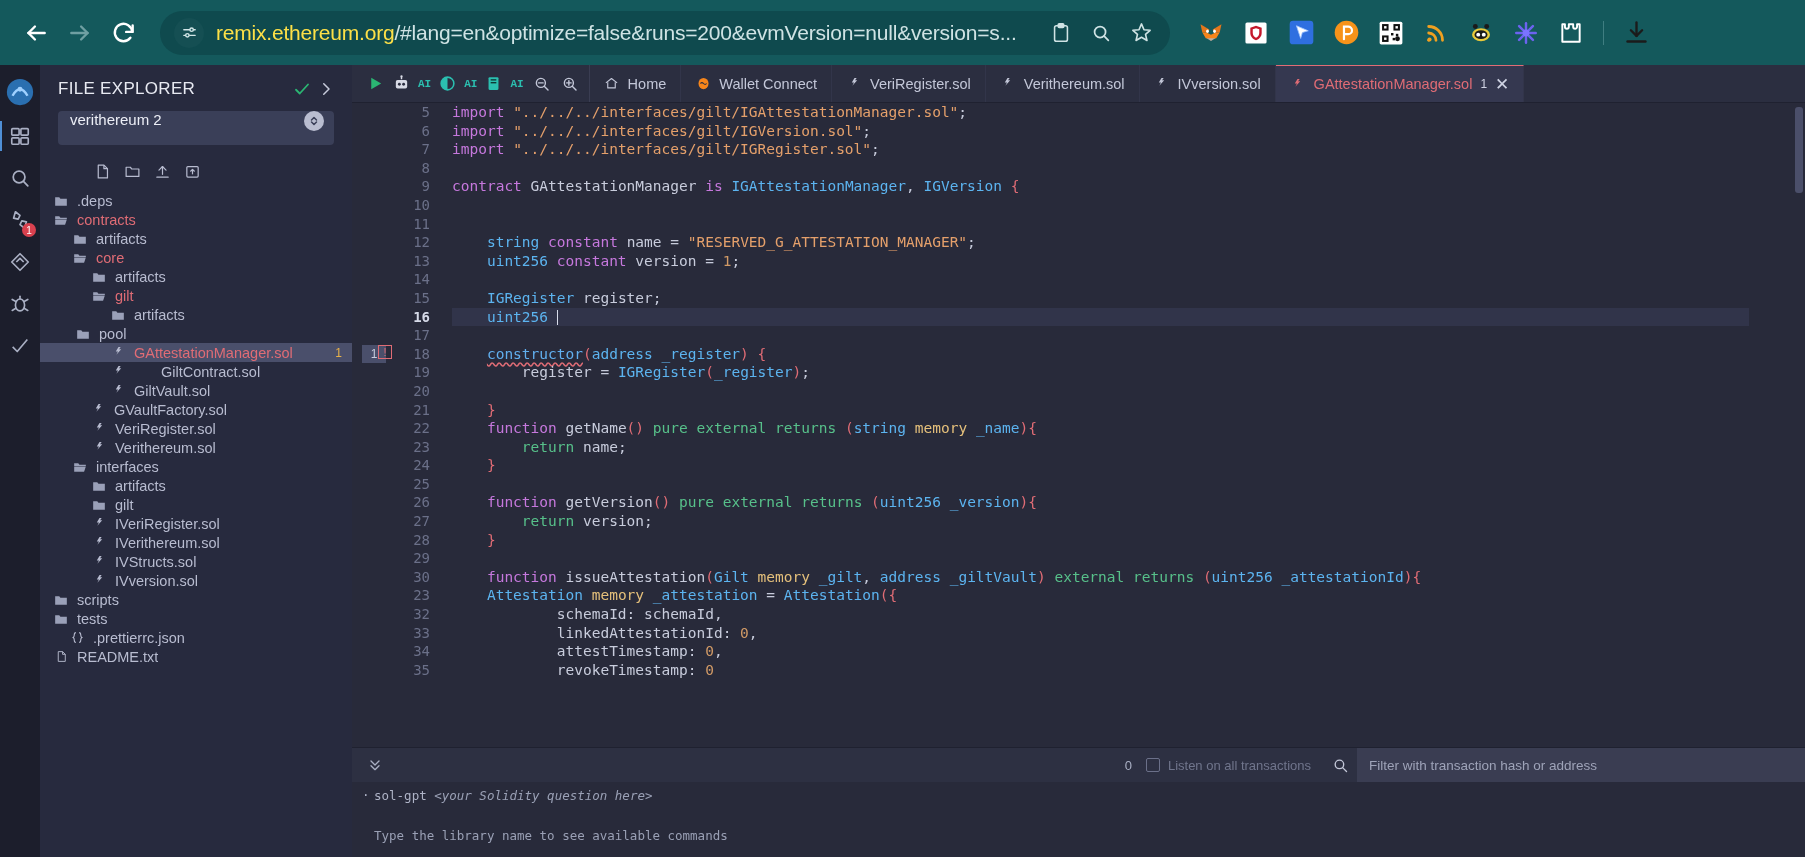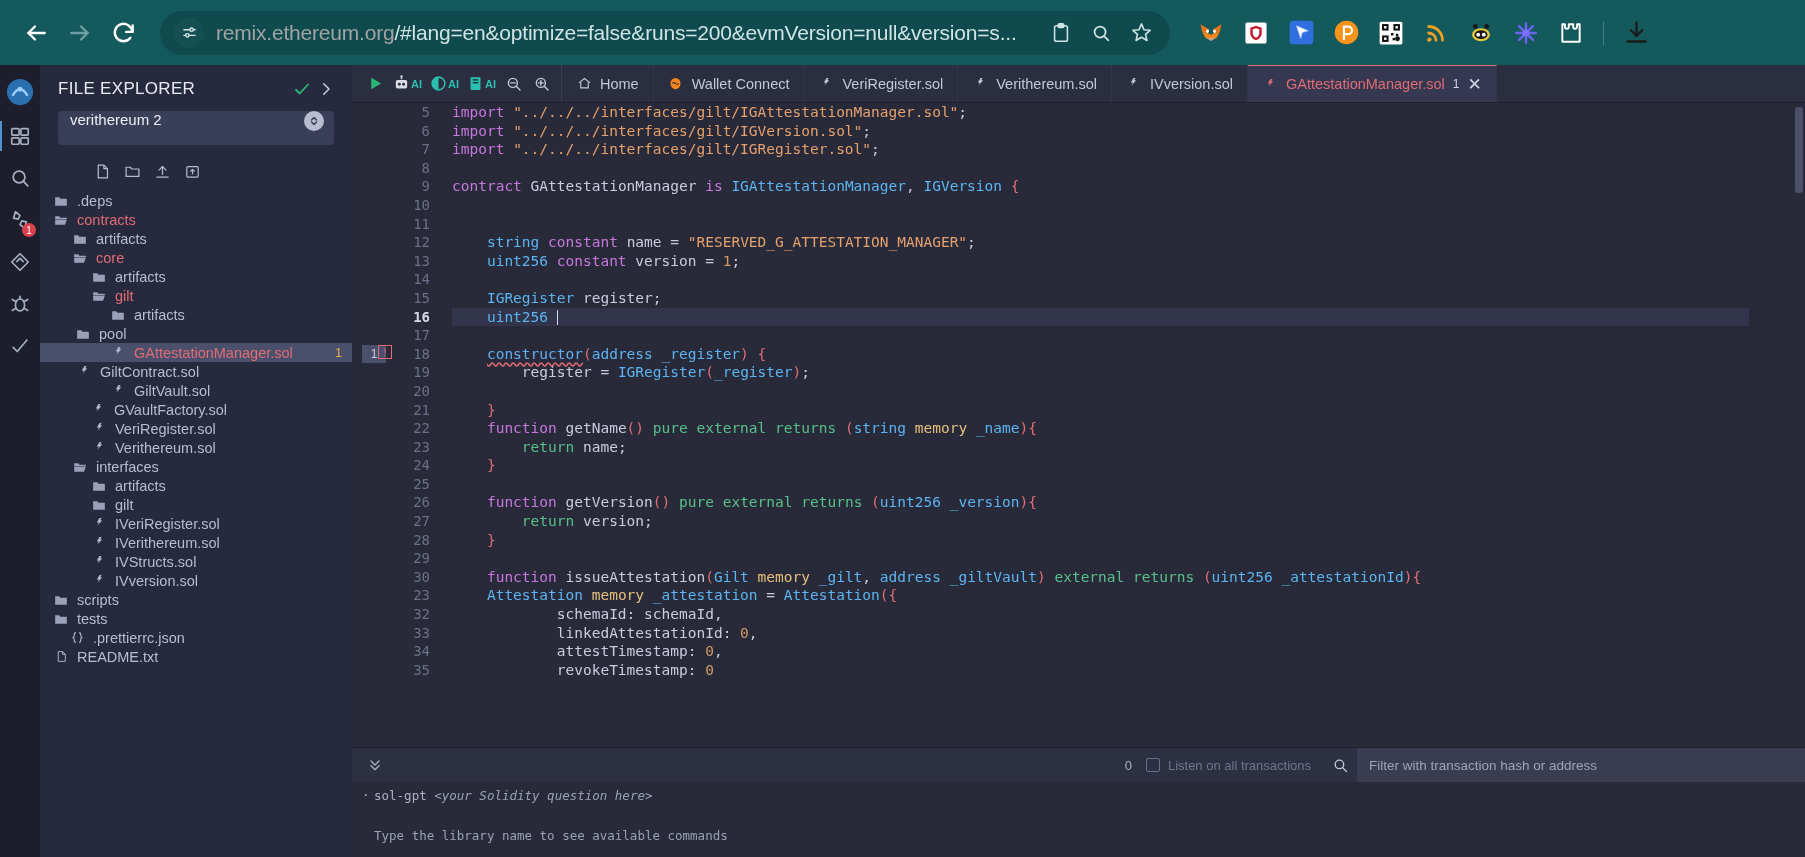--- a/index.html
+++ b/index.html
@@ -6,21 +6,21 @@
   body{width:1805px;height:857px;overflow:hidden;font-family:"Liberation Sans",sans-serif;}
   *{box-sizing:border-box;}
 
   
   #browser-chrome{height:65px;background:#14595c;display:flex;align-items:center;padding:0 14px;position:relative;}
   .nav-btn{width:44px;height:44px;border-radius:50%;display:flex;align-items:center;justify-content:center;flex:0 0 auto;cursor:pointer;}
   .nav-btn svg{display:block;}
   #omnibox{flex:1 1 auto;height:44px;margin-left:14px;margin-right:10px;background:#0f4a4e;border-radius:22px;display:flex;align-items:center;padding:0 10px 0 14px;min-width:0;max-width:1010px;}
   #site-info-icon{width:30px;height:30px;border-radius:50%;background:#154f53;display:flex;align-items:center;justify-content:center;flex:0 0 auto;margin-right:12px;}
   #url-text{flex:1 1 auto;white-space:nowrap;overflow:hidden;font-size:21px;color:#cfe3e4;letter-spacing:-.2px;}
-  #url-text .host{color:#a3a3a3;}
+  #url-text .host{color:#fde047;}
   .omni-icon{width:38px;height:38px;flex:0 0 auto;display:flex;align-items:center;justify-content:center;cursor:pointer;margin-left:2px;}
   #ext-bar{display:flex;align-items:center;gap:3px;flex:0 0 auto;padding-left:10px;}
   .ext-icon{width:42px;height:42px;display:flex;align-items:center;justify-content:center;cursor:pointer;}
   .ext-sep{width:1px;height:24px;background:#3f7e81;margin:0 8px;}
 
   
   #app{height:792px;display:flex;background:#222336;}
 
   
   #icon-rail{width:40px;background:#1c1e2c;display:flex;flex-direction:column;align-items:center;padding-top:4px;flex:0 0 auto;}
@@ -46,21 +46,21 @@
   .tree-row .ic{width:18px;height:18px;flex:0 0 auto;display:flex;align-items:center;justify-content:center;margin-right:7px;}
   .tree-row .lbl{overflow:hidden;text-overflow:ellipsis;}
   .tree-row.red .lbl{color:#e06c75;}
   .tree-badge{position:absolute;right:10px;font-size:12px;color:#e8b14a;}
 
   
   #main{flex:1 1 auto;display:flex;flex-direction:column;min-width:0;background:#282a3a;}
 
   #tabbar{height:38px;background:#2b2e40;display:flex;align-items:stretch;border-bottom:1px solid #1f2130;}
   #tool-group{display:flex;align-items:center;padding:0 6px 0 10px;gap:2px;border-right:1px solid #3a3d52;}
-  .tool-btn{height:38px;min-width:26px;display:flex;align-items:center;justify-content:center;cursor:pointer;padding:0 3px;gap:1px;}
+  .tool-btn{height:38px;min-width:26px;display:flex;align-items:center;justify-content:center;cursor:pointer;padding:0 3px;gap:8px;font-family:Liberation Mono, monospace;}
   .ai-suffix{font-size:11px;color:#2bbfb0;font-weight:bold;}
   .etab{display:flex;align-items:center;padding:0 14px;font-size:14.5px;color:#c3c7d8;cursor:pointer;gap:8px;border-right:1px solid #32354a;white-space:nowrap;}
   .etab.active{background:#353850;color:#e06c75;border-top:1px solid #e06c75;}
   .etab .tab-ic{width:16px;height:16px;display:flex;align-items:center;justify-content:center;flex:0 0 auto;}
   .etab .tab-badge{font-size:12px;color:#d0d4e4;}
   .etab .tab-x{font-size:17px;line-height:1;color:#cfd3e3;cursor:pointer;}
 
   
   #editor{flex:1 1 auto;position:relative;background:#282a3a;overflow:hidden;display:flex;}
   #minimap-col{position:absolute;right:0;top:0;bottom:0;width:56px;background:#282a3a;}
@@ -418,21 +418,21 @@
         </div>
         <div class="tree-row sel red" style="padding-left: 69px;">
           <span class="ic">
             <svg width="13" height="13" viewBox="0 0 24 24">
               <path d="M12 2 7 10h4l-3 6 9-10h-4l3-4z" fill="#b8bcd0"></path>
             </svg>
           </span>
           <span class="lbl">GAttestationManager.sol</span>
           <span class="tree-badge">1</span>
         </div>
-        <div class="tree-row" style="padding-left: 35px;">
+        <div class="tree-row" style="padding-left: 69px; gap: 27px;">
           <span class="ic">
             <svg width="13" height="13" viewBox="0 0 24 24">
               <path d="M12 2 7 10h4l-3 6 9-10h-4l3-4z" fill="#b8bcd0"></path>
             </svg>
           </span>
           <span class="lbl">GiltContract.sol</span>
         </div>
         <div class="tree-row" style="padding-left: 69px;">
           <span class="ic">
             <svg width="13" height="13" viewBox="0 0 24 24">

